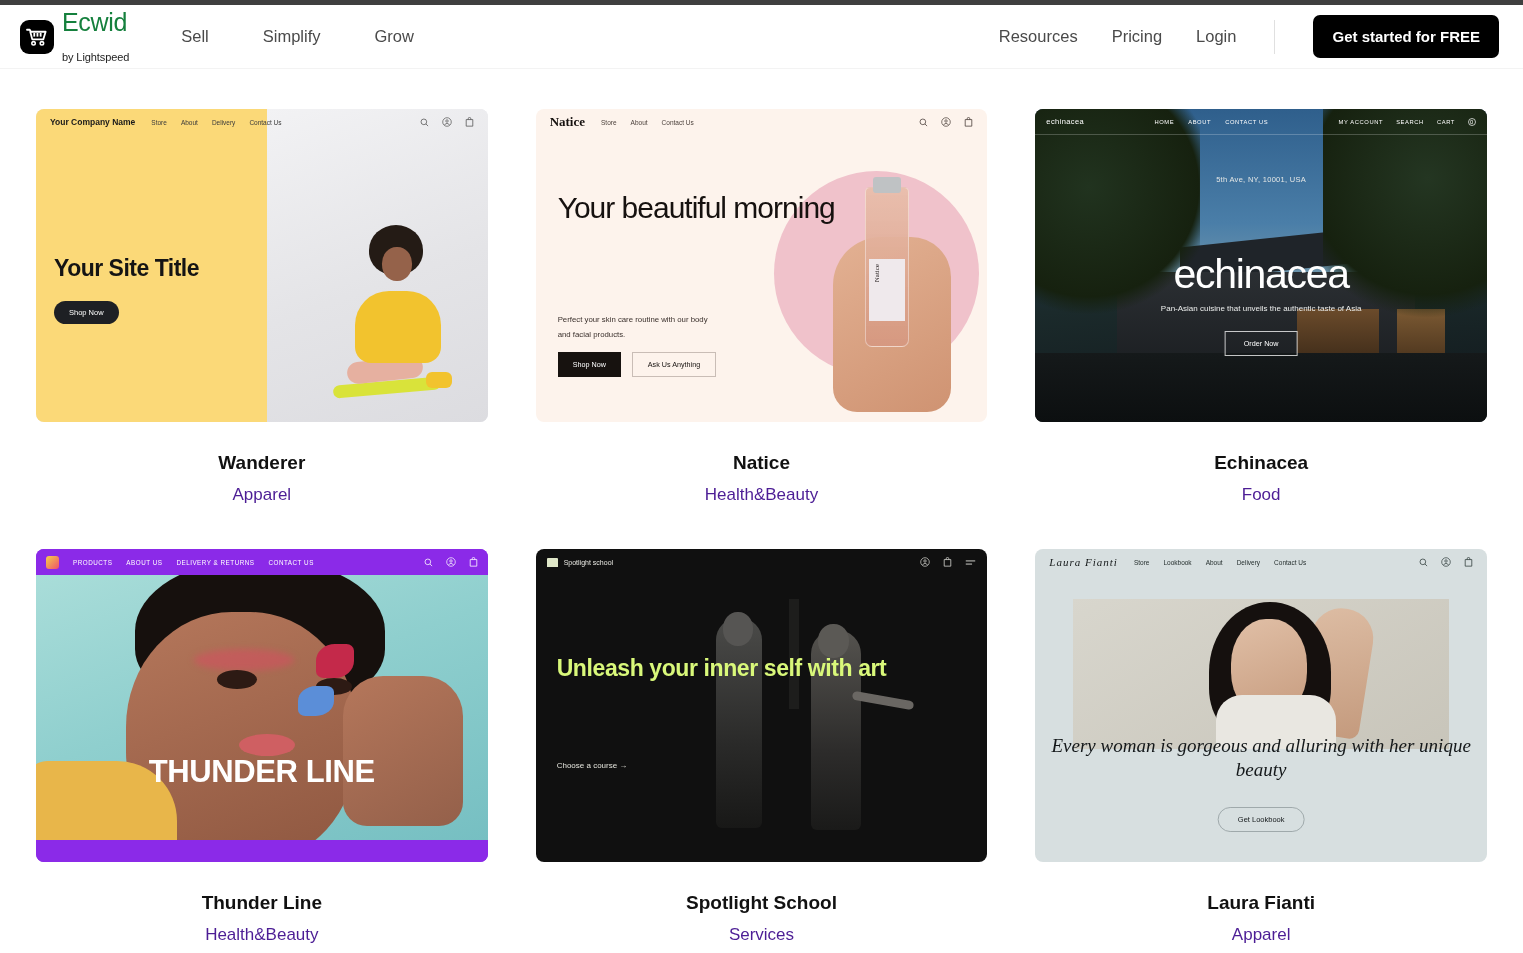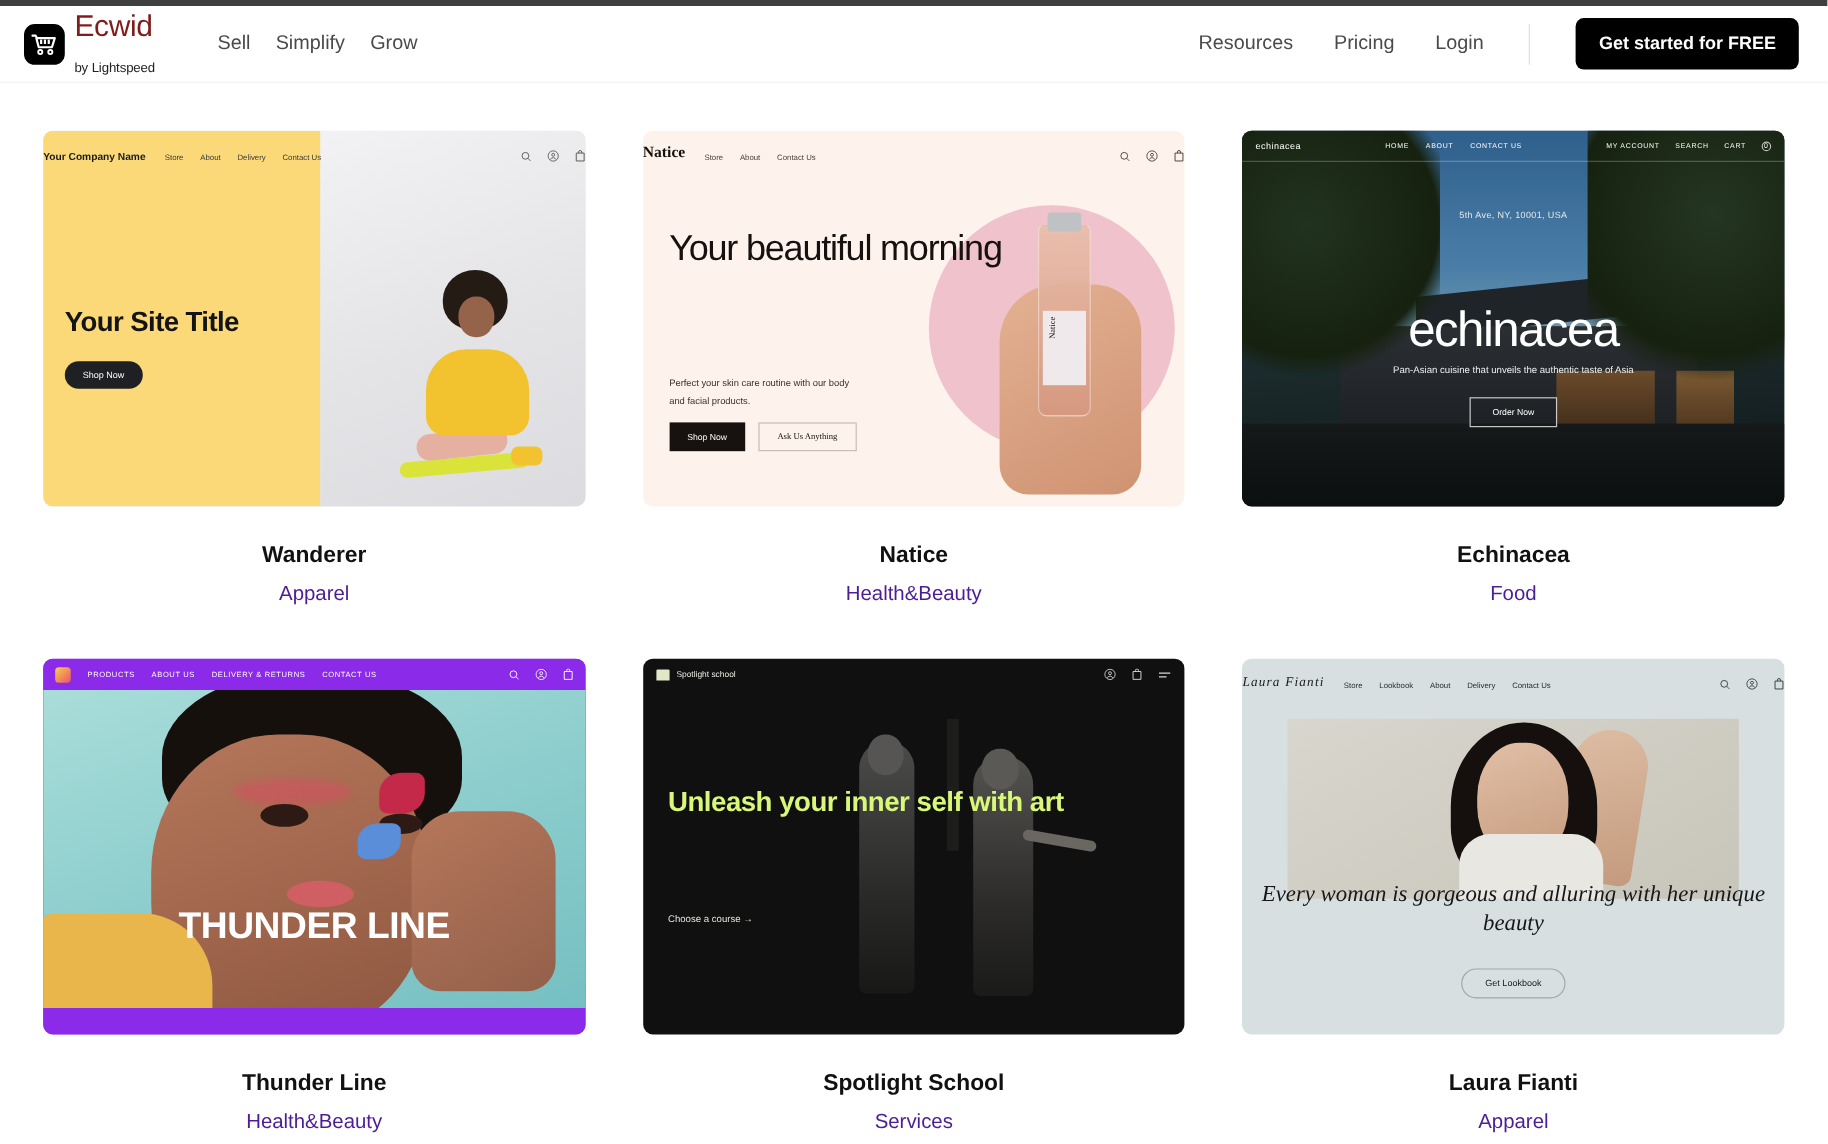--- a/index.html
+++ b/index.html
@@ -21,24 +21,24 @@
     padding: 0 24px 0 20px;
     border-bottom: 1px solid #f3f3f3;
     position: relative;
   }
   .logo-wrap { display: flex; align-items: center; gap: 8px; margin-right: 52px; }
   .logo-mark {
     width: 34px; height: 34px; border-radius: 9px;
     background: #000; display: flex; align-items: center; justify-content: center;
   }
   .logo-text { display: flex; flex-direction: column; line-height: 1; }
-  .logo-name { font-size: 25px; letter-spacing: -0.3px; color: #7f1d1d; font-weight: 400; }
+  .logo-name { font-size: 25px; letter-spacing: -0.3px; color: #15803d; font-weight: 400; }
   .logo-sub { font-size: 11px; color: #222; margin-top: 17px; letter-spacing: -0.1px; }
 
-  .nav-left { display: flex; align-items: center; gap: 21px; }
+  .nav-left { display: flex; align-items: center; gap: 54px; }
   .nav-left a, .nav-right a {
     font-size: 16.5px; color: #4a4a4a; text-decoration: none; white-space: nowrap;
   }
   .nav-right { margin-left: auto; display: flex; align-items: center; gap: 34px; }
   .nav-divider { width: 1px; height: 34px; background: #e0e0e0; margin: 0 4px; }
   .cta-btn {
     background: #000; color: #fff; border: none; border-radius: 7px;
     font-size: 15px; font-weight: bold; padding: 13px 19px;
     font-family: "Liberation Sans", sans-serif; cursor: pointer; white-space: nowrap;
   }
@@ -56,21 +56,21 @@
   }
   .tpl-name {
     text-align: center; font-size: 19px; font-weight: bold; color: #111;
     margin-top: 30px;
   }
   .tpl-cat { text-align: center; font-size: 17px; color: #4c1d95; margin-top: 11px; margin-bottom: 44px; }
 
   
   .mini-nav {
     position: absolute; top: 0; left: 0; right: 0; height: 26px;
-    display: flex; align-items: flex-end; padding: 0 0; z-index: 5;
+    display: flex; align-items: center; padding: 0 14px; z-index: 5;
   }
   .mini-brand { font-size: 8.5px; font-weight: bold; white-space: nowrap; }
   .mini-links { display: flex; gap: 14px; margin-left: 16px; }
   .mini-links span { font-size: 6.5px; white-space: nowrap; }
   .mini-icons { margin-left: auto; display: flex; gap: 13px; align-items: center; }
   .mini-icons svg { display: block; }
 
   
   .c-wanderer { background: #e9e9ec; display: flex; }
   .w-left {
@@ -96,21 +96,21 @@
   .fig-board { position: absolute; left: 30%; top: 87%; width: 108px; height: 13px; background: #d9e33a; border-radius: 8px; transform: rotate(-5deg); }
   .fig-shoe { position: absolute; left: 72%; top: 84%; width: 26px; height: 16px; background: #f2c32e; border-radius: 6px; }
 
   
   .c-natice { background: #fdf3ec; position: relative; }
   .n-brand { font-family: "Liberation Serif", serif; font-size: 13px; font-weight: bold; color: #16110f; }
   .n-title { position: absolute; left: 22px; top: 82px; font-size: 30px; line-height: 1.14; color: #16110f; letter-spacing: -1px; }
   .n-desc { position: absolute; left: 22px; top: 204px; font-size: 7.8px; color: #3a302c; line-height: 1.9; max-width: 165px; }
   .n-btns { position: absolute; left: 22px; top: 243px; display: flex; gap: 11px; }
   .n-btn-dark { background: #17120f; color: #fff; font-size: 7.2px; padding: 7px 15px; border: none; font-family: "Liberation Sans", sans-serif; cursor: pointer; }
-  .n-btn-out { background: transparent; color: #17120f; font-size: 7.2px; padding: 7px 15px; border: 1px solid #c9bdb6; font-family: Liberation Serif, serif; cursor: pointer; }
+  .n-btn-out { background: transparent; color: #17120f; font-size: 7.2px; padding: 7px 15px; border: 1px solid #c9bdb6; font-family: Liberation Sans, sans-serif; cursor: pointer; }
   .n-circle { position: absolute; right: 8px; top: 62px; width: 205px; height: 205px; border-radius: 50%; background: #f0c2cb; }
   .n-hand { position: absolute; right: 36px; top: 128px; width: 118px; height: 175px; background: linear-gradient(150deg,#e3b193,#cf9372); border-radius: 48px 40px 24px 24px; }
   .n-bottle { position: absolute; right: 78px; top: 78px; width: 44px; height: 160px; background: linear-gradient(180deg,rgba(232,190,170,.9),rgba(214,152,128,.95)); border-radius: 5px 5px 7px 7px; border: 1px solid rgba(255,255,255,.4); }
   .n-cap { position: absolute; right: 86px; top: 68px; width: 28px; height: 16px; background: #bfc2c4; border-radius: 3px; }
   .n-label { position: absolute; right: 82px; top: 150px; width: 36px; height: 62px; background: #efe9ec; }
   .n-label-t { font-family: "Liberation Serif", serif; font-size: 7px; color: #1b1414; writing-mode: vertical-rl; transform: rotate(180deg); margin: 5px 0 0 4px; }
 
   
   .c-echinacea { background: linear-gradient(175deg,#1d3550 0%,#203a50 28%,#1b2a2b 58%,#10161a 100%); position: relative; overflow: hidden; }
   .e-sky { position: absolute; left: 18%; top: 0; width: 58%; height: 52%; background: linear-gradient(180deg,#2f5f8c,#4a7ea8 70%,#6b93ab); }

